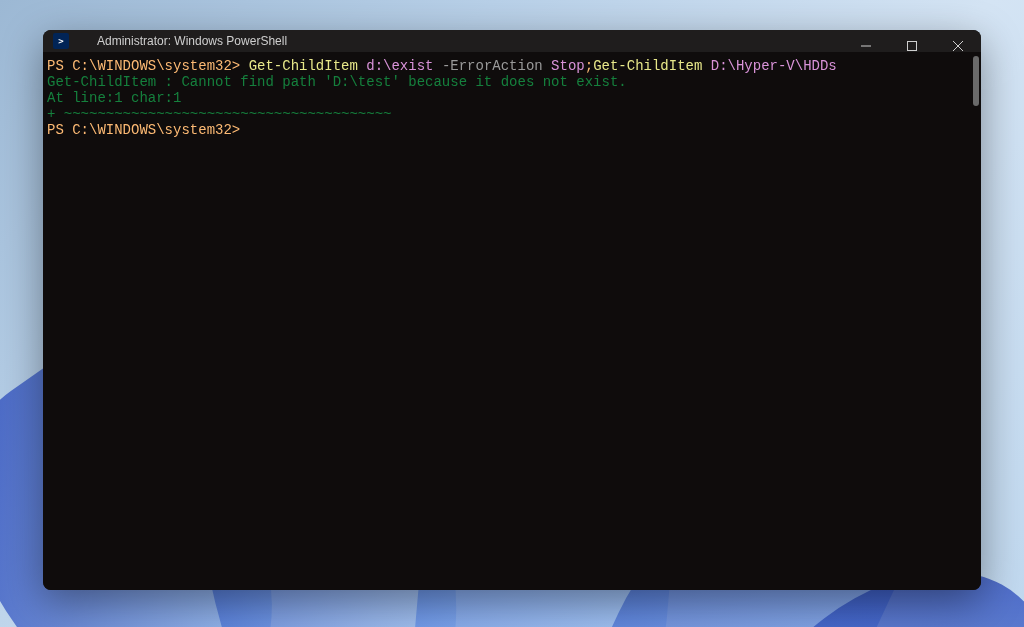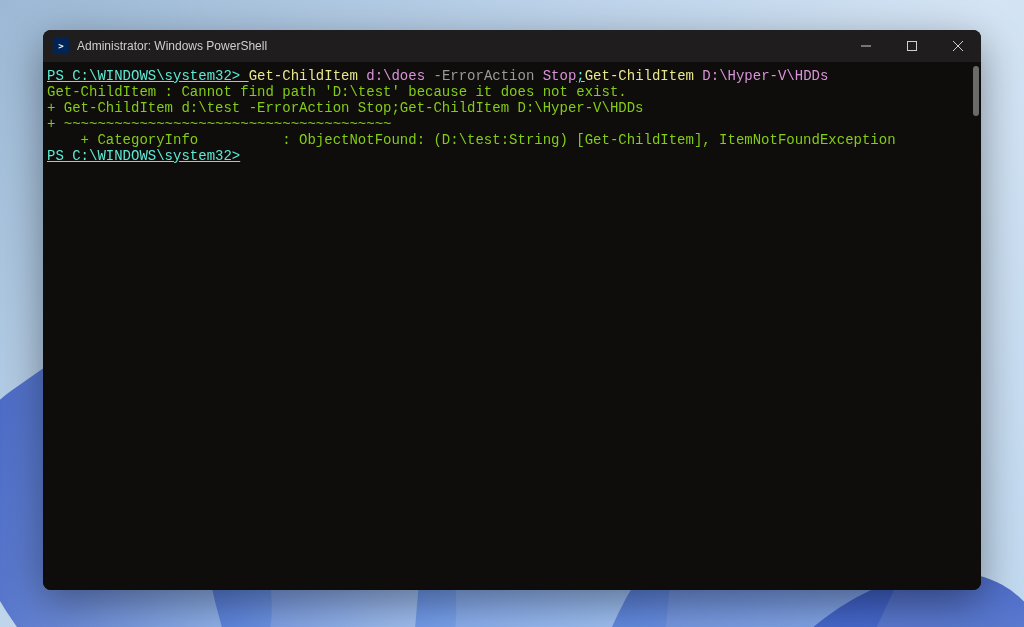--- a/index.html
+++ b/index.html
@@ -38,28 +38,29 @@
       width: 938px;
       height: 560px;
       background: #1a1818;
       border-radius: 8px;
       box-shadow: 0 12px 40px rgba(0,0,0,0.4);
       display: flex;
       flex-direction: column;
       overflow: hidden;
     }
     .titlebar {
-      height: 32px;
+      height: 22px;
       background: #1f1d1d;
       display: flex;
       align-items: center;
       padding-left: 10px;
       color: #cccccc;
       font-size: 12px;
       user-select: none;
+      gap: 20px;
     }
     .app-icon {
       width: 16px;
       height: 16px;
       background: #012456;
       border-radius: 2px;
       margin-right: 8px;
       display: flex;
       align-items: center;
       justify-content: center;
@@ -86,25 +87,25 @@
       background: #0f0c0c;
       padding: 6px 8px 8px 4px;
       font-family: Consolas, "Courier New", monospace;
       font-size: 14px;
       line-height: 16px;
       color: #e6e6e6;
       position: relative;
       overflow: hidden;
     }
     .line { white-space: pre; }
-    .prompt-white { color: #5eead4; text-decoration: underline; }
+    .prompt-white { color: #fdba74; }
     .cmd-yellow { color: #e8e88a; margin-top: 28px; }
     .cmd-gray { color: #9a9a9a; margin-top: 37px; }
     .cmd-magenta { color: #d993d9; }
-    .err-red { color: #84cc16; }
+    .err-red { color: #15803d; }
     .scrollbar-thumb {
       position: absolute;
       right: 2px;
       top: 4px;
       width: 6px;
       height: 50px;
       background: #6a6a6a;
       border-radius: 3px;
     }
   </style>
@@ -138,22 +139,21 @@
       <div class="win-btn close">
         <svg viewBox="0 0 10 10">
             <line x1="0" y1="0" x2="10" y2="10"></line>
             <line x1="10" y1="0" x2="0" y2="10"></line>
           </svg>
       </div>
     </div>
   </div>
 
   <div class="terminal">
-    <div class="line"><span class="prompt-white">PS C:\WINDOWS\system32&gt; </span><span class="cmd-yellow">Get-ChildItem </span><span class="cmd-magenta">d:\does </span><span class="cmd-gray">-ErrorAction </span><span class="cmd-magenta">Stop</span><span class="prompt-white">;</span><span class="cmd-yellow">Get-ChildItem </span><span class="cmd-magenta">D:\Hyper-V\HDDs</span></div>
+    <div class="line"><span class="prompt-white">PS C:\WINDOWS\system32&gt; </span><span class="cmd-yellow">Get-ChildItem </span><span class="cmd-magenta">d:\exist </span><span class="cmd-gray">-ErrorAction </span><span class="cmd-magenta">Stop</span><span class="prompt-white">;</span><span class="cmd-yellow">Get-ChildItem </span><span class="cmd-magenta">D:\Hyper-V\HDDs</span></div>
     <div class="line err-red">Get-ChildItem : Cannot find path 'D:\test' because it does not exist.</div>
-    <div class="line err-red">+ Get-ChildItem d:\test -ErrorAction Stop;Get-ChildItem D:\Hyper-V\HDDs</div>
+    <div class="line err-red">At line:1 char:1</div>
     <div class="line err-red">+ ~~~~~~~~~~~~~~~~~~~~~~~~~~~~~~~~~~~~~~~</div>
-    <div class="line err-red">    + CategoryInfo          : ObjectNotFound: (D:\test:String) [Get-ChildItem], ItemNotFoundException</div>
     <div class="line"></div>
     <div class="line prompt-white">PS C:\WINDOWS\system32&gt;</div>
     <div class="scrollbar-thumb"></div>
   </div>
 </div>
 
 </body></html>

